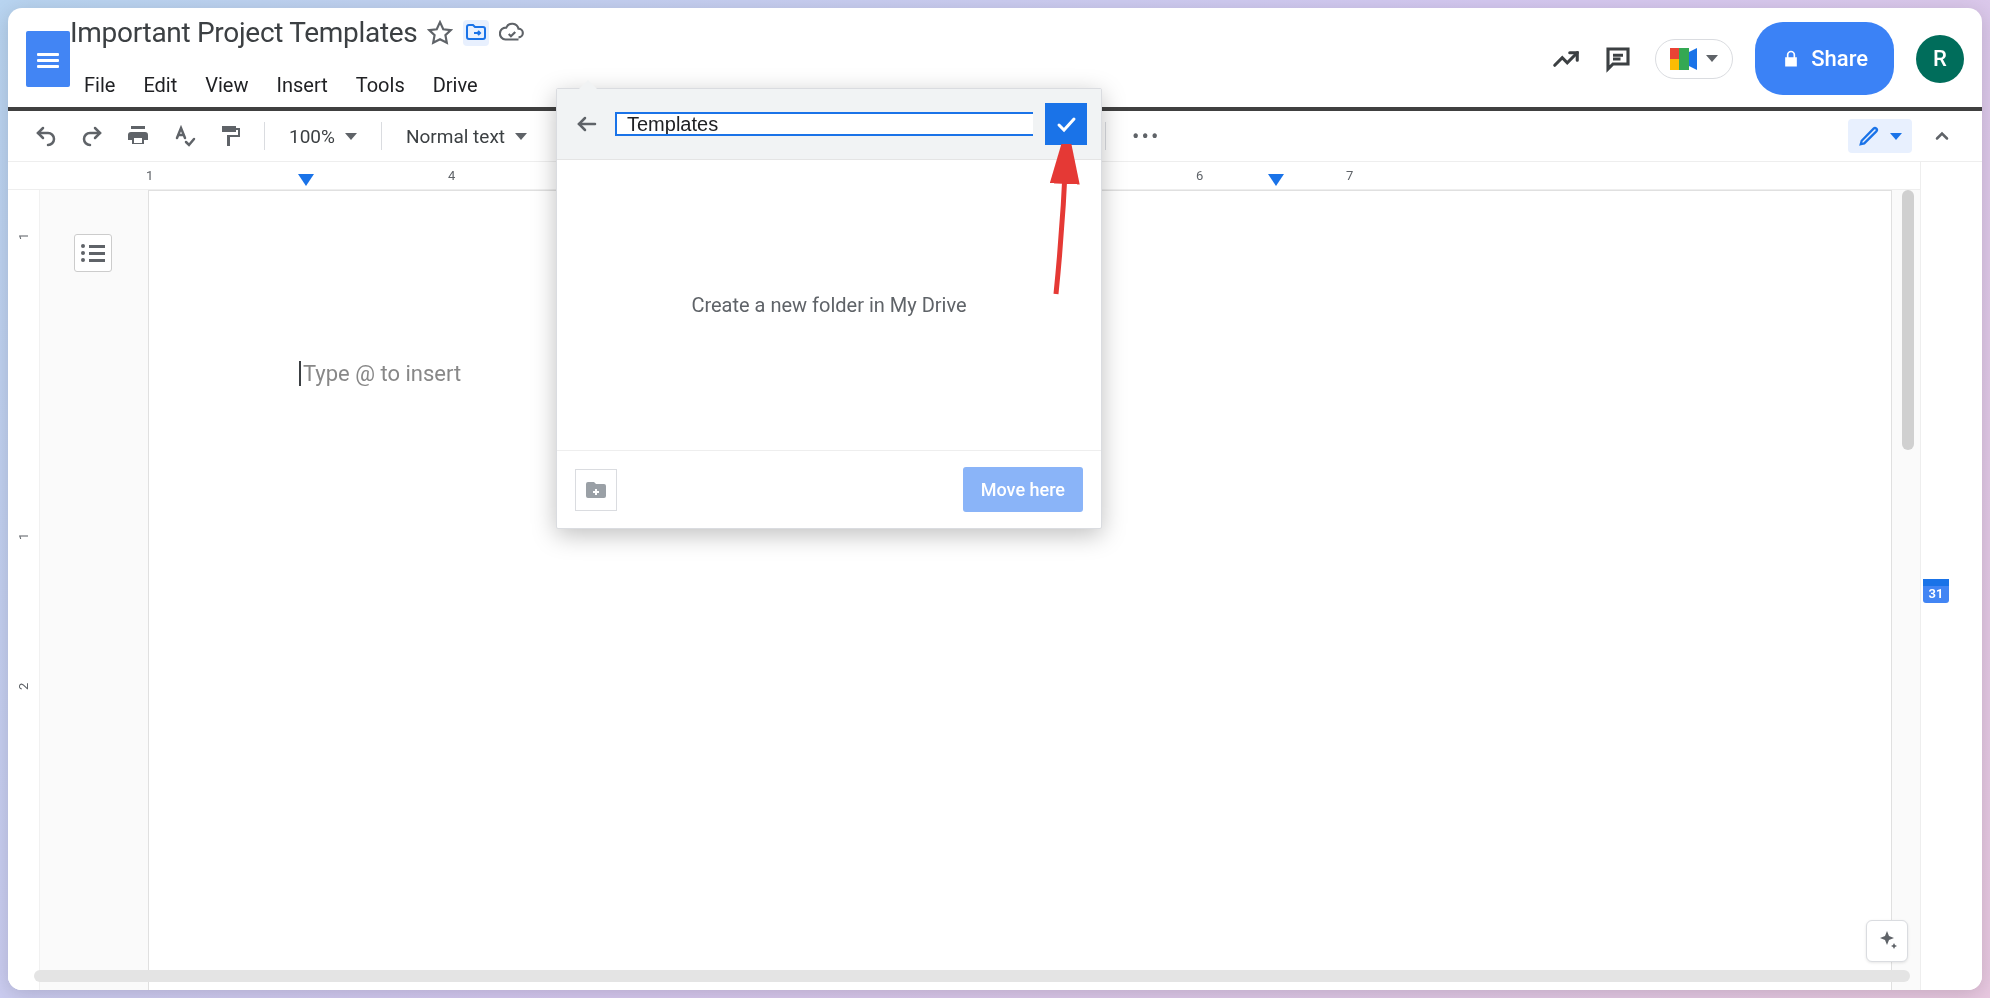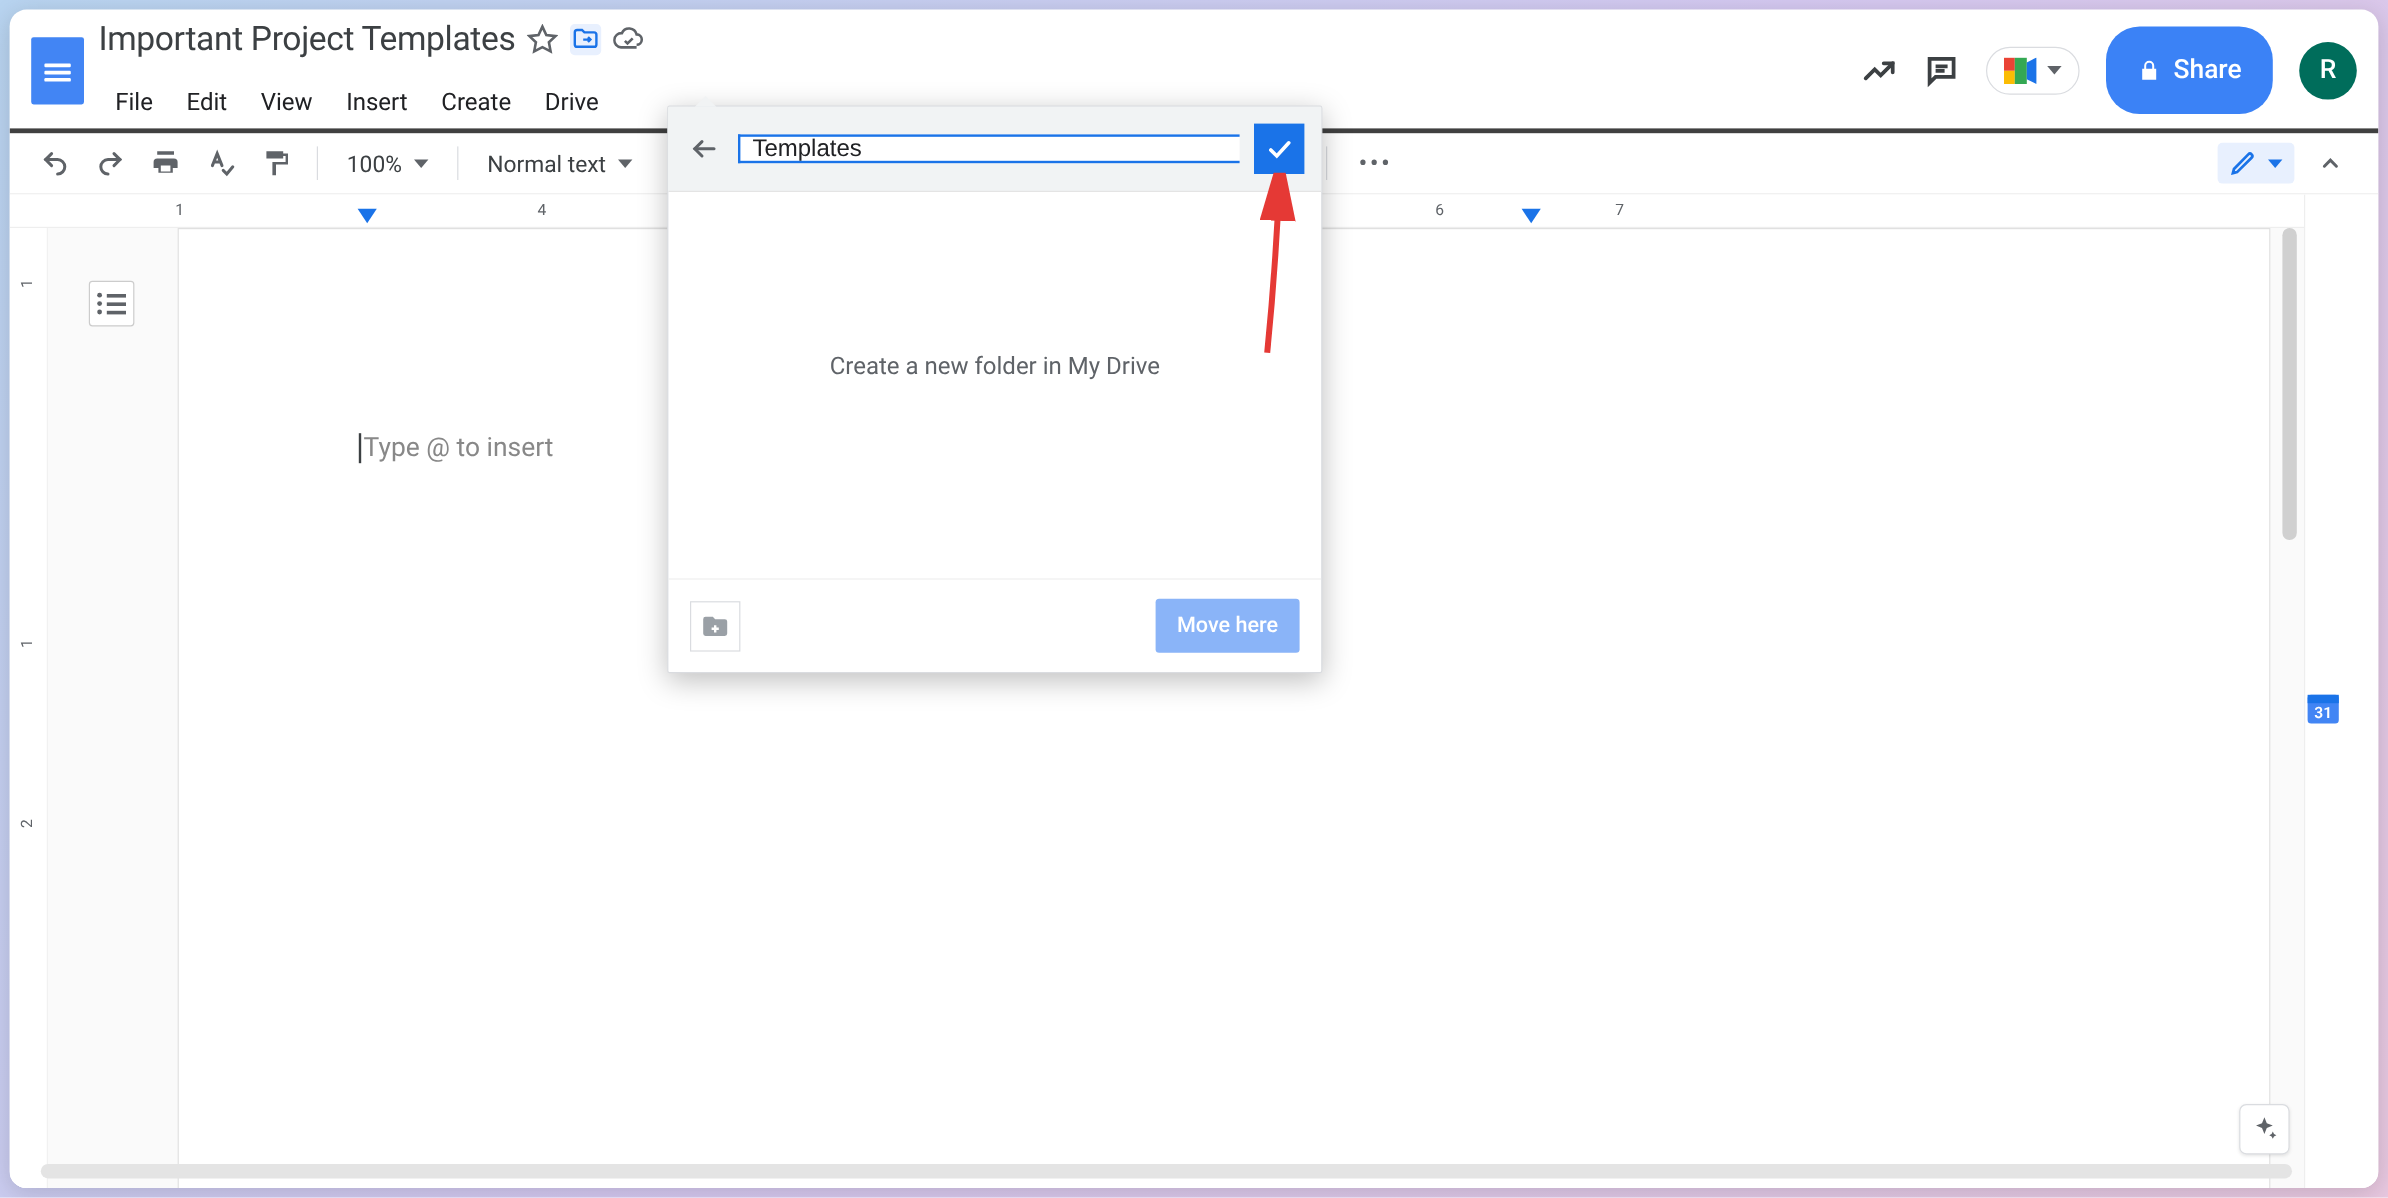--- a/index.html
+++ b/index.html
@@ -20,21 +20,20 @@
     display: flex;
     flex-direction: column;
     position: relative;
   }
 
   
   .titlebar {
     display: flex;
     align-items: center;
     padding: 8px 18px 0 18px;
-    gap: 12px;
   }
   .docs-logo {
     width: 44px; height: 56px;
     background: #4285f4;
     border-radius: 2px;
     display: flex; align-items: center; justify-content: center;
     flex-direction: column;
     gap: 3px;
     padding-top: 4px;
   }
@@ -139,21 +138,21 @@
   .pv-back{ color:#5f6368; padding:4px; cursor:pointer;}
   .pv-input{
     flex:1; height:24px; border:2px solid #1a73e8; border-right:none;
     font-size:20px; padding:0 10px; outline:none; color:#202124;
   }
   .pv-confirm{
     width:42px; height:42px; background:#1a73e8; color:#fff;
     display:flex;align-items:center;justify-content:center; cursor:pointer;
   }
   .pv-body{ flex:1; min-height:290px; display:flex; align-items:center; justify-content:center; color:#5f6368; font-size:20px;}
-  .pv-footer{ display:flex; align-items:center; justify-content:space-between; padding:16px 18px; border-top:1px solid #eee;margin-top:32px;}
+  .pv-footer{ display:flex; align-items:center; justify-content:space-between; padding:16px 18px; border-top:1px solid #eee;}
   .pv-newfolder{ width:42px;height:42px;border:1px solid #dadce0;display:flex;align-items:center;justify-content:center;color:#9aa0a6;cursor:pointer;}
   .pv-move{ background:#8ab4f8; color:#fff; font-size:18px; font-weight:500; padding:12px 18px; border-radius:3px; cursor:pointer;}
 
   
   .arrow-annot { position:absolute; left:1020px; top:136px; z-index:60; pointer-events:none;}
 
   svg { display:block; }
   .caret-down{ width:0;height:0;border-left:6px solid transparent;border-right:6px solid transparent;border-top:7px solid #5f6368; display:inline-block;}
 </style>
 </head>
@@ -187,21 +186,21 @@
               <path d="M18 16a4 4 0 0 0 0-8 6 6 0 0 0-11.3-1A5 5 0 0 0 6 18h12"></path>
               <path d="M9 13l2 2 4-4"></path>
             </svg>
         </span>
       </div>
       <div class="menubar">
         <span class="menu-item">File</span>
         <span class="menu-item">Edit</span>
         <span class="menu-item">View</span>
         <span class="menu-item">Insert</span>
-        <span class="menu-item">Create</span>
+        <span class="menu-item">Tools</span>
         <span class="menu-item">Drive</span>
       </div>
     </div>
 
     <div class="titlebar-spacer"></div>
 
     <div class="right-actions">
       <span class="hdr-icon">
         <svg width="30" height="30" viewBox="0 0 24 24" fill="none" stroke="#3c4043" stroke-width="2.5" stroke-linecap="round">
             <polyline points="3 17 9 11 13 15 21 7"></polyline>

